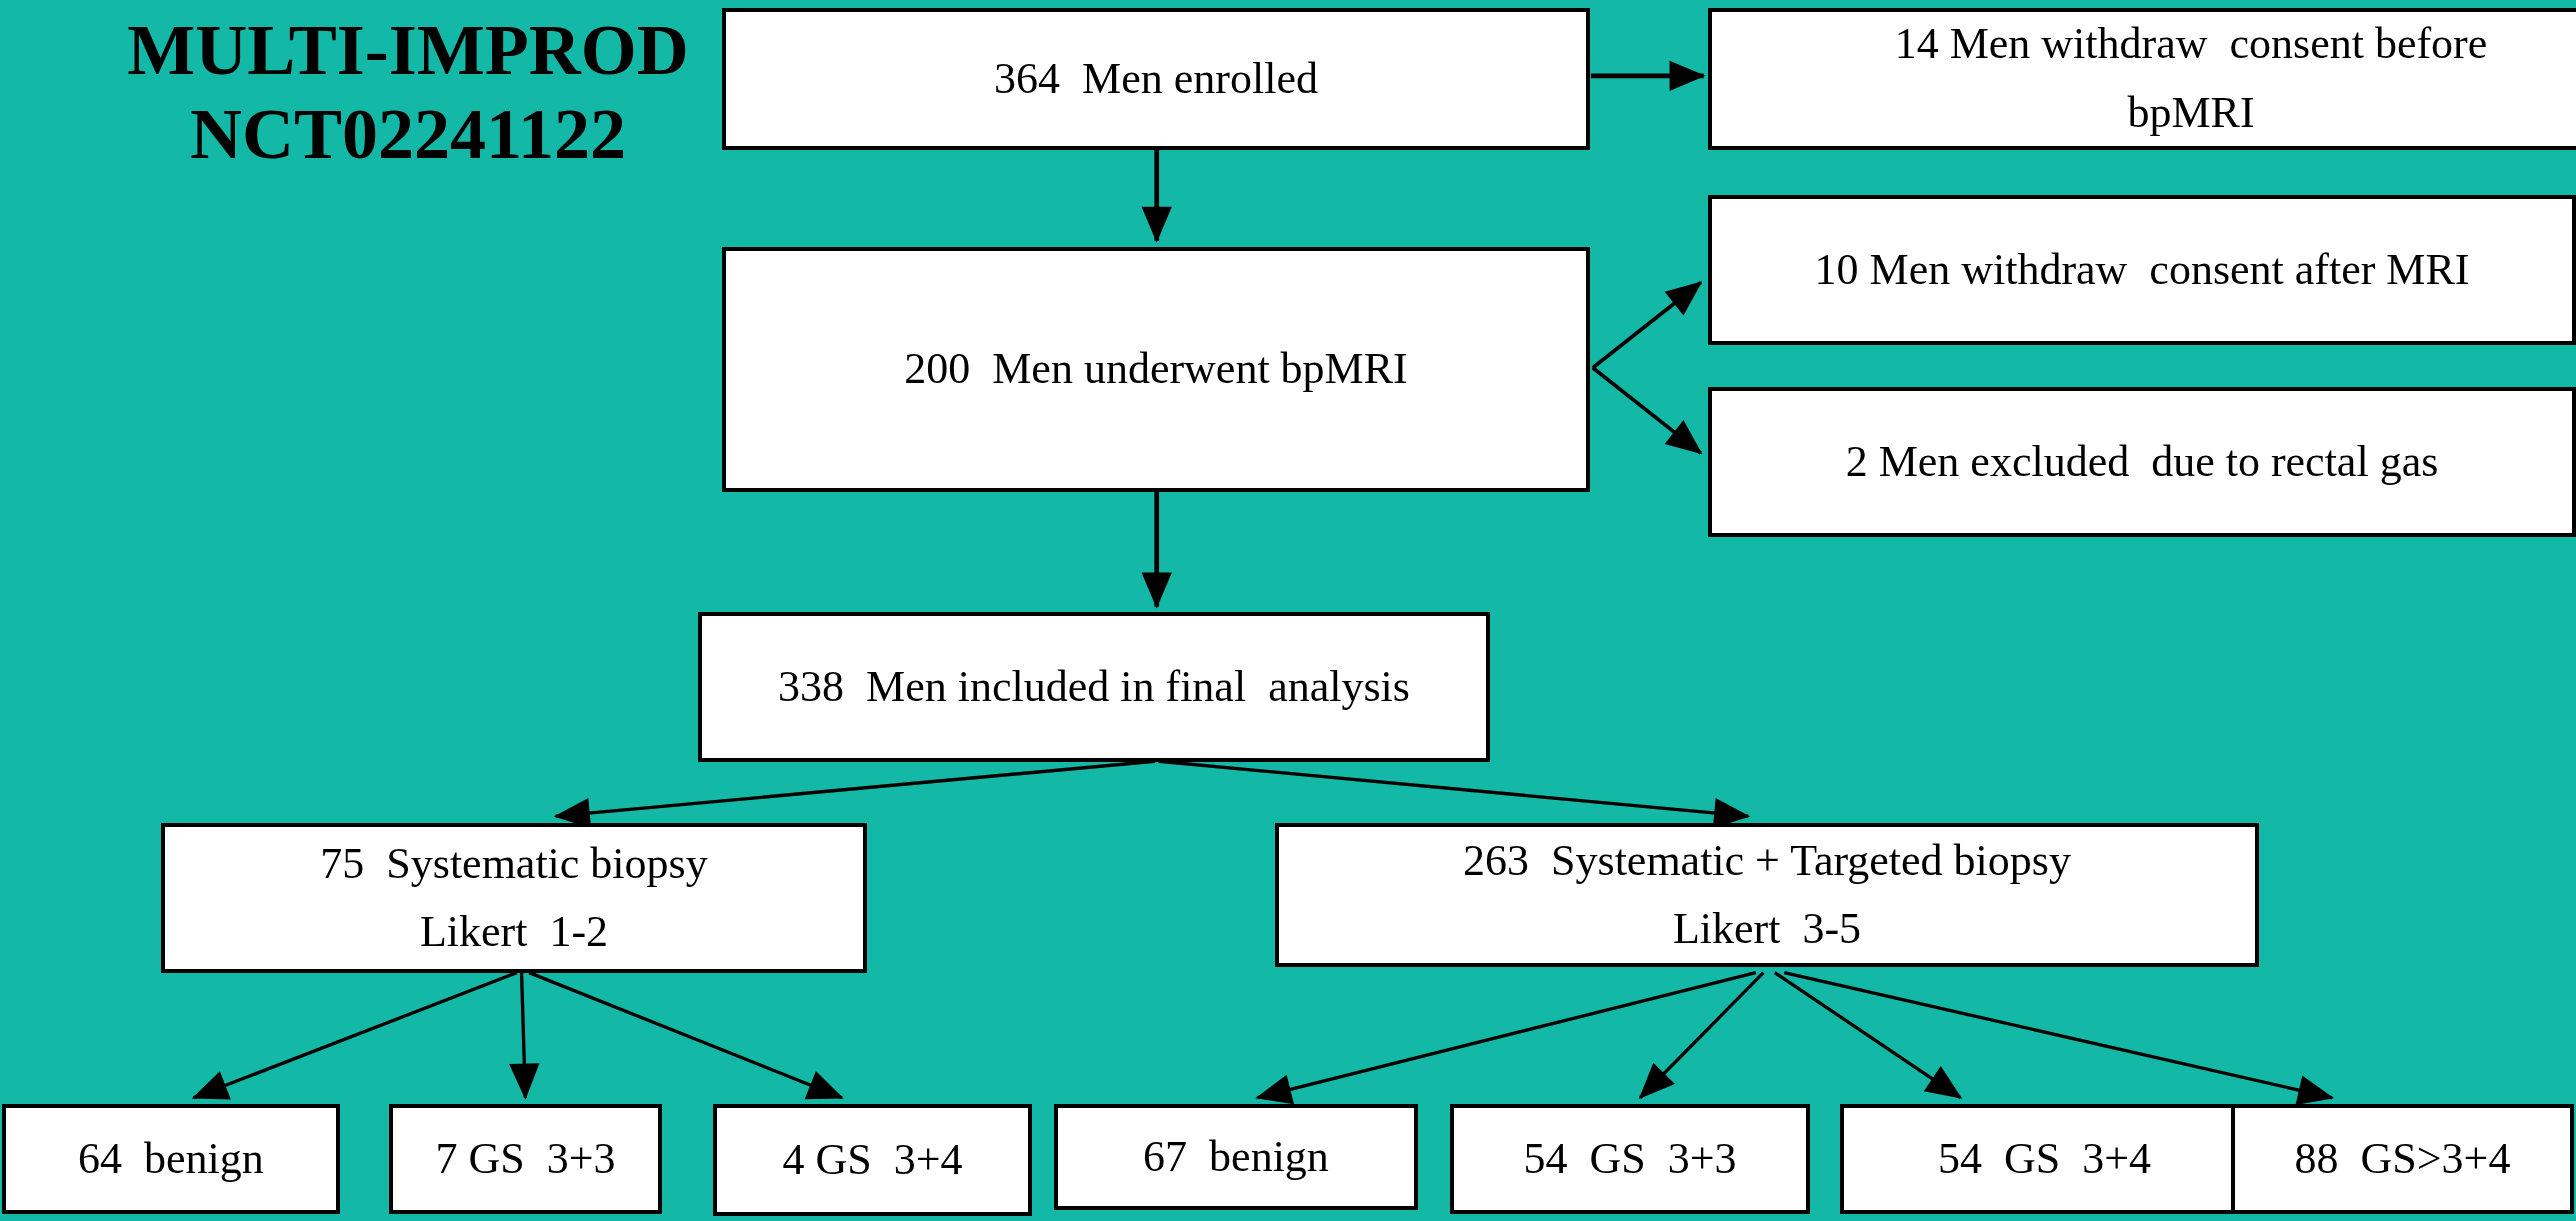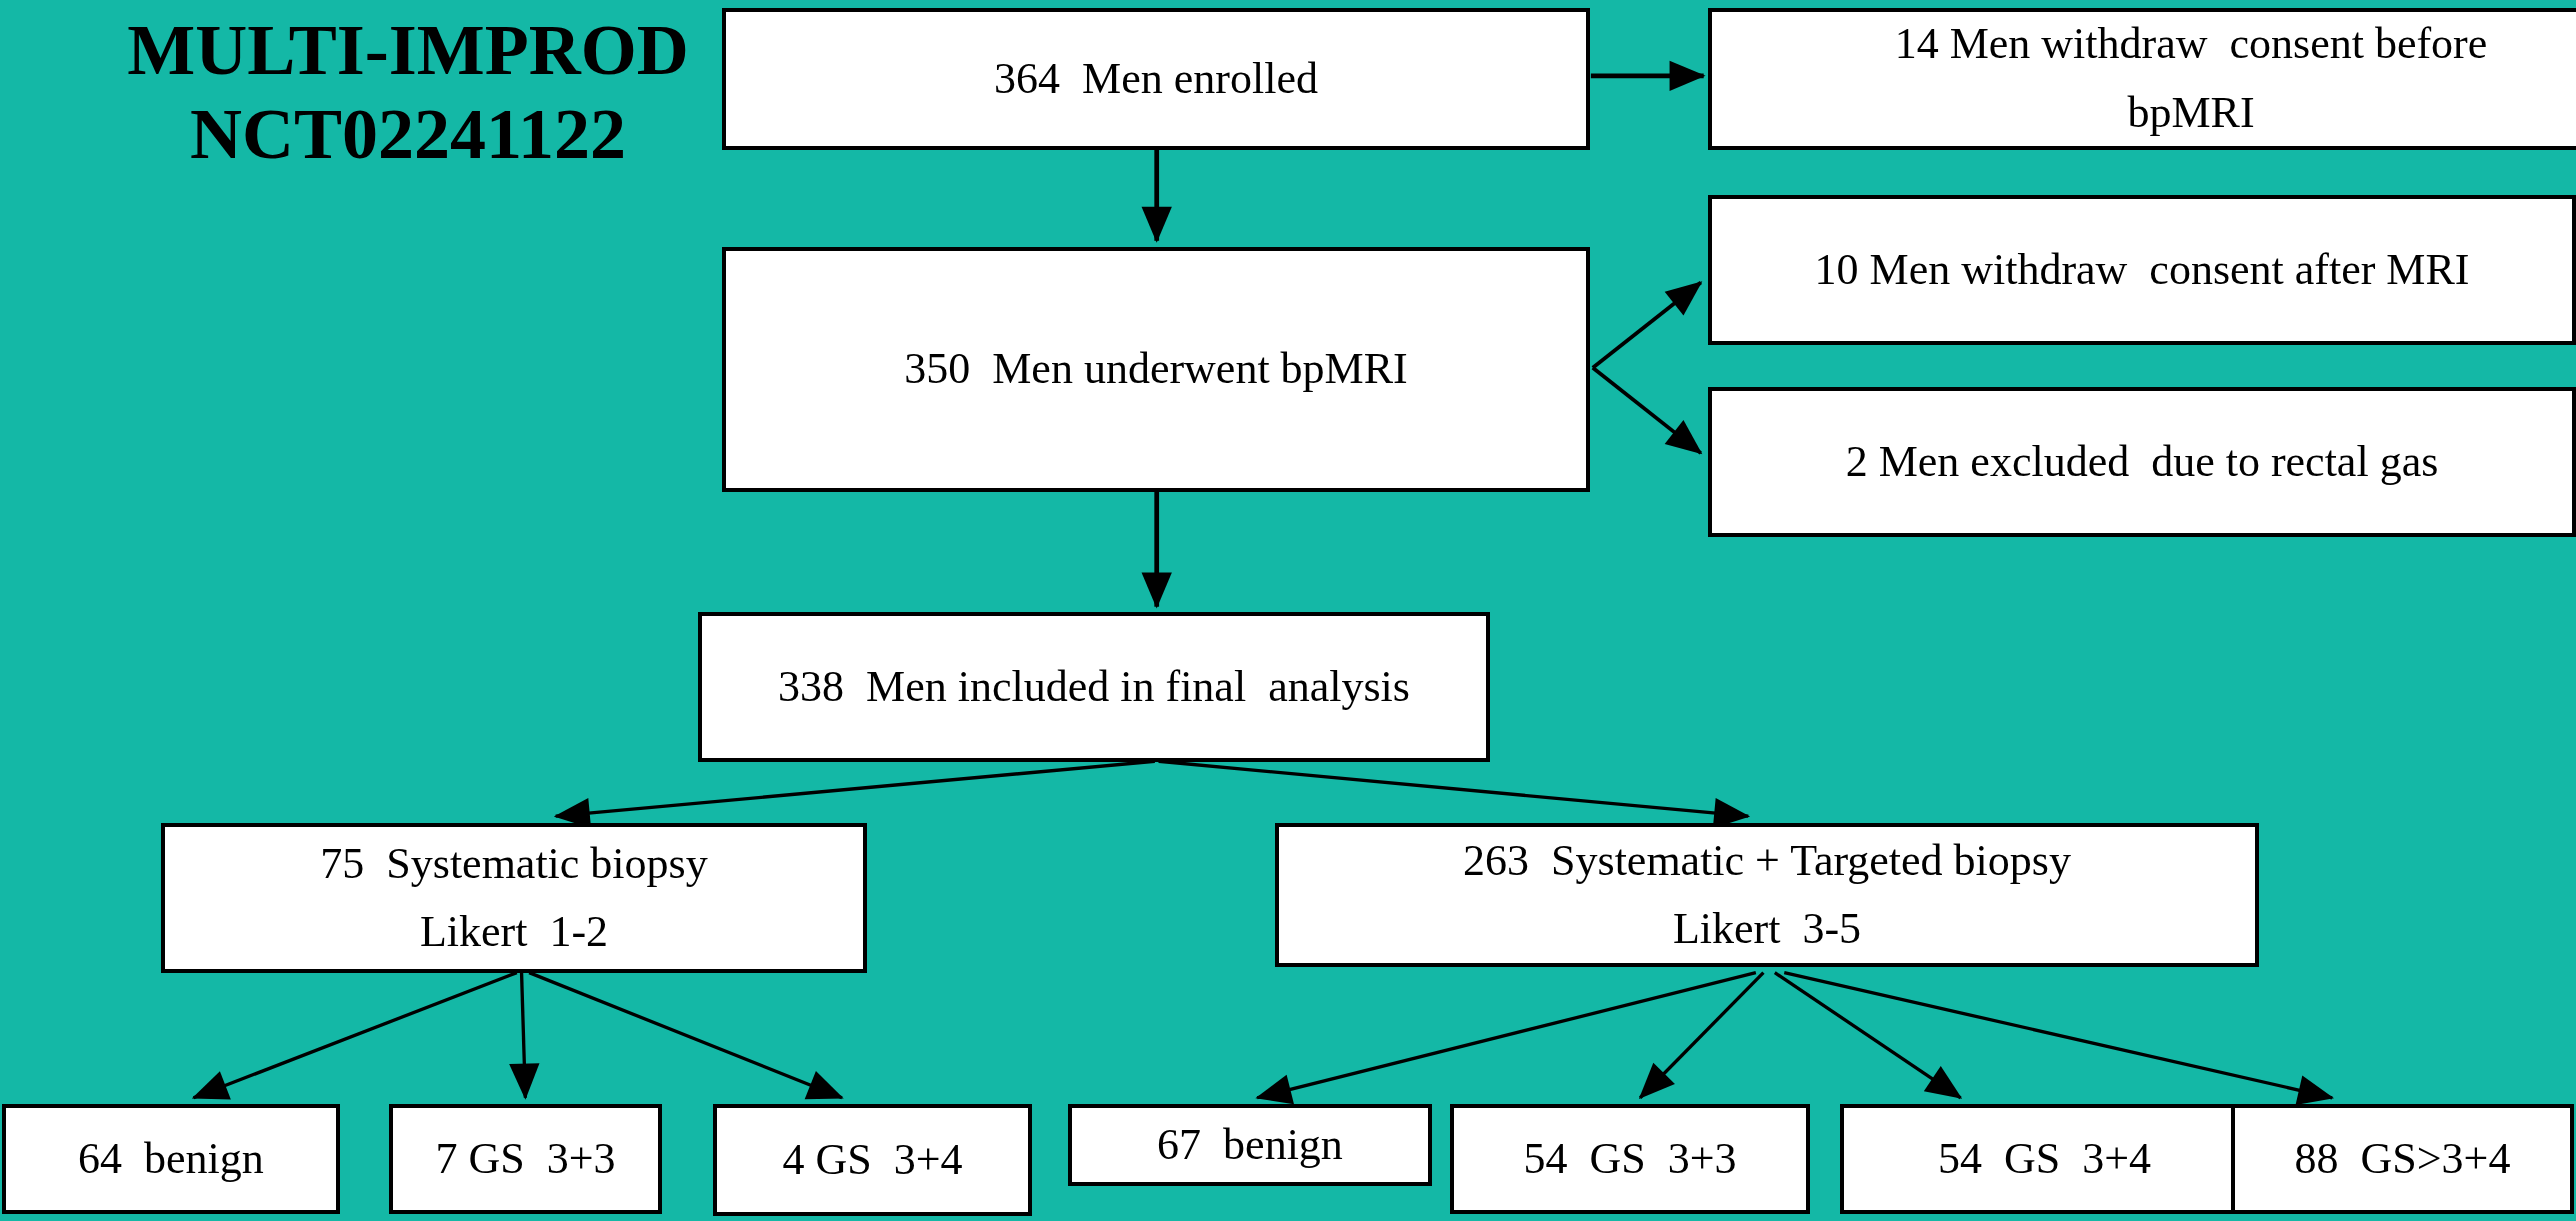--- a/index.html
+++ b/index.html
@@ -101,21 +101,21 @@
   <div class="node" style="left:722px; top:7.6px; width:868px; height:142px;">
     <span class="label">364  Men enrolled</span>
   </div>
 
   <div class="node" style="left:1708px; top:7.6px; width:966px; height:142px;">
     <span class="label">14 Men withdraw  consent before
 bpMRI</span>
   </div>
 
   <div class="node" style="left:722px; top:247px; width:868px; height:245px;">
-    <span class="label">350  Men underwent bpMRI</span>
+    <span class="label">200  Men underwent bpMRI</span>
   </div>
 
   <div class="node" style="left:1708px; top:195px; width:868px; height:150px;">
     <span class="label">10 Men withdraw  consent after MRI</span>
   </div>
 
   <div class="node" style="left:1708px; top:387px; width:868px; height:150px;">
     <span class="label">2 Men excluded  due to rectal gas</span>
   </div>
 
@@ -138,21 +138,21 @@
   </div>
 
   <div class="node" style="left:389px; top:1104px; width:273px; height:110px;">
     <span class="label">7 GS  3+3</span>
   </div>
 
   <div class="node" style="left:713px; top:1104px; width:319px; height:112px;">
     <span class="label">4 GS  3+4</span>
   </div>
 
-  <div class="node" style="left:1054px; top:1104px; width:364px; height:82px;margin-left:14px;">
+  <div class="node" style="left:1054px; top:1104px; width:364px; height:106px;">
     <span class="label">67  benign</span>
   </div>
 
   <div class="node" style="left:1450px; top:1104px; width:360px; height:110px;">
     <span class="label">54  GS  3+3</span>
   </div>
 
   <div class="node" style="left:1840px; top:1104px; width:409px; height:110px;">
     <span class="label">54  GS  3+4</span>
   </div>

